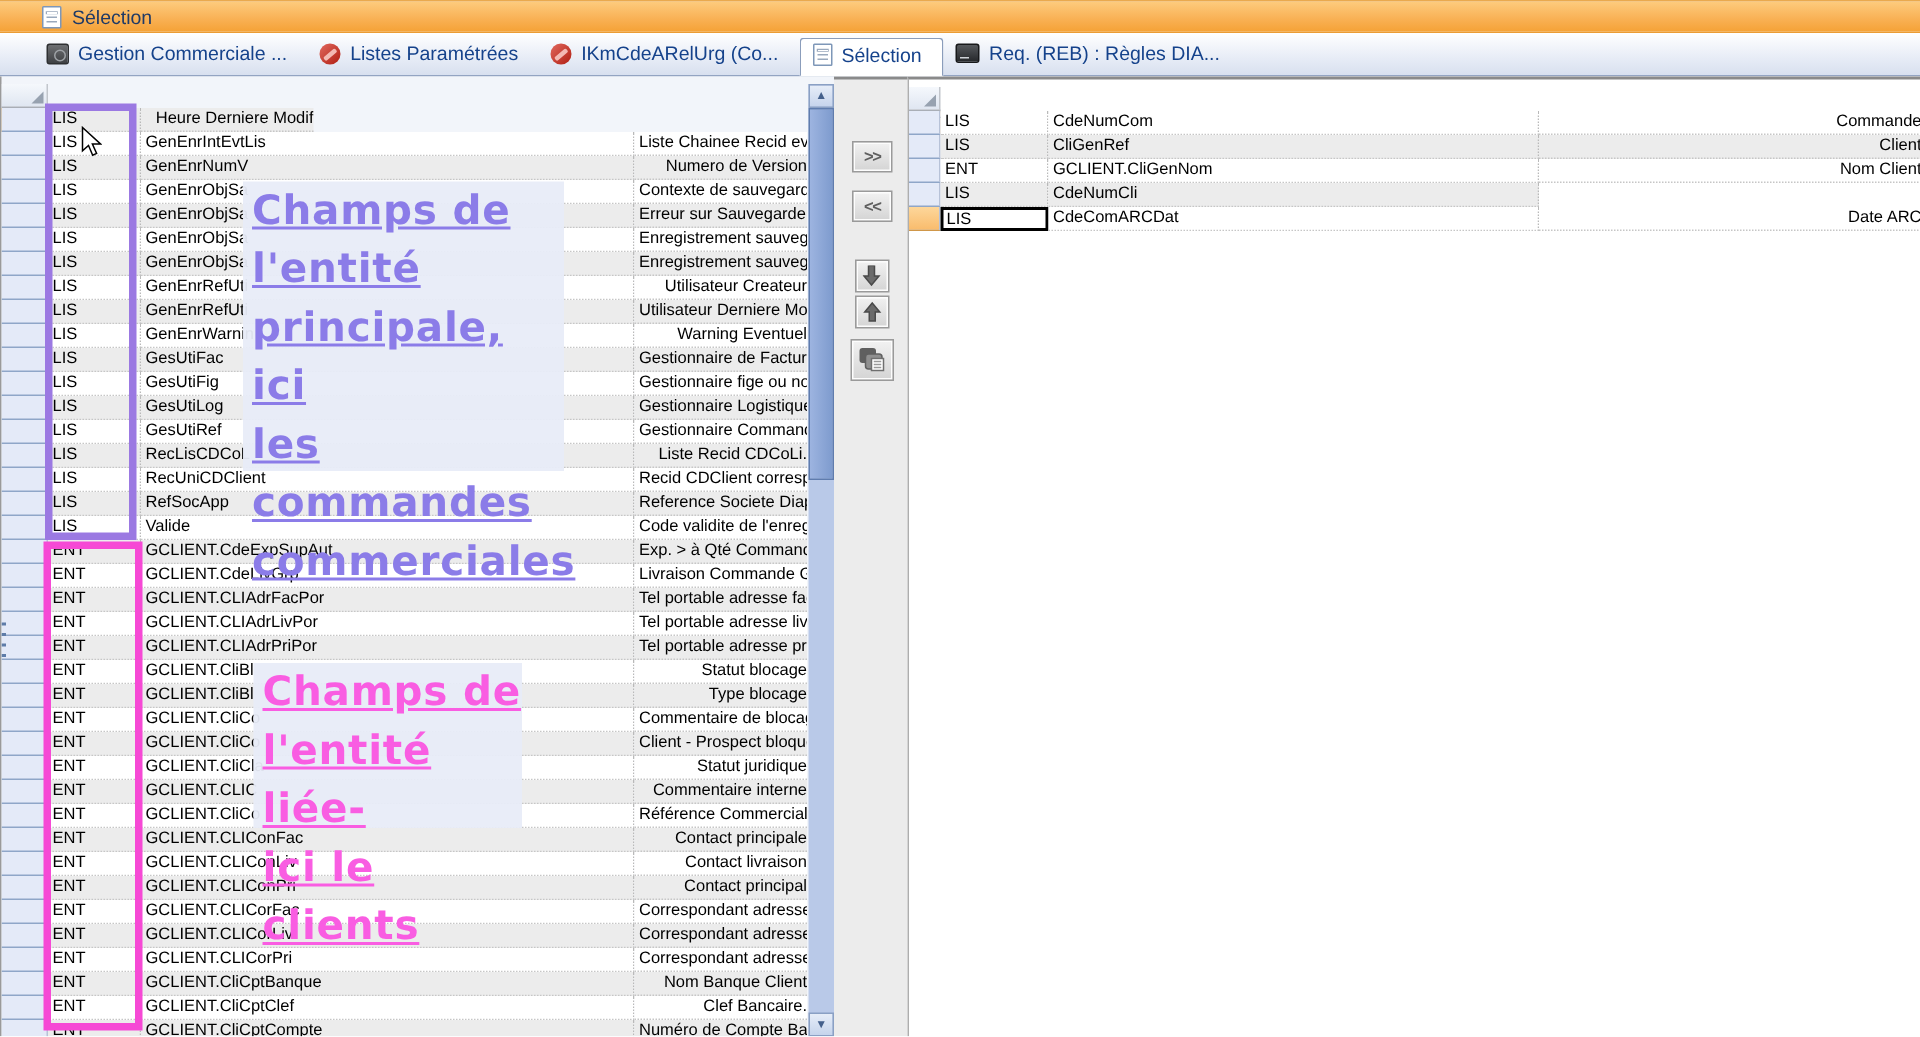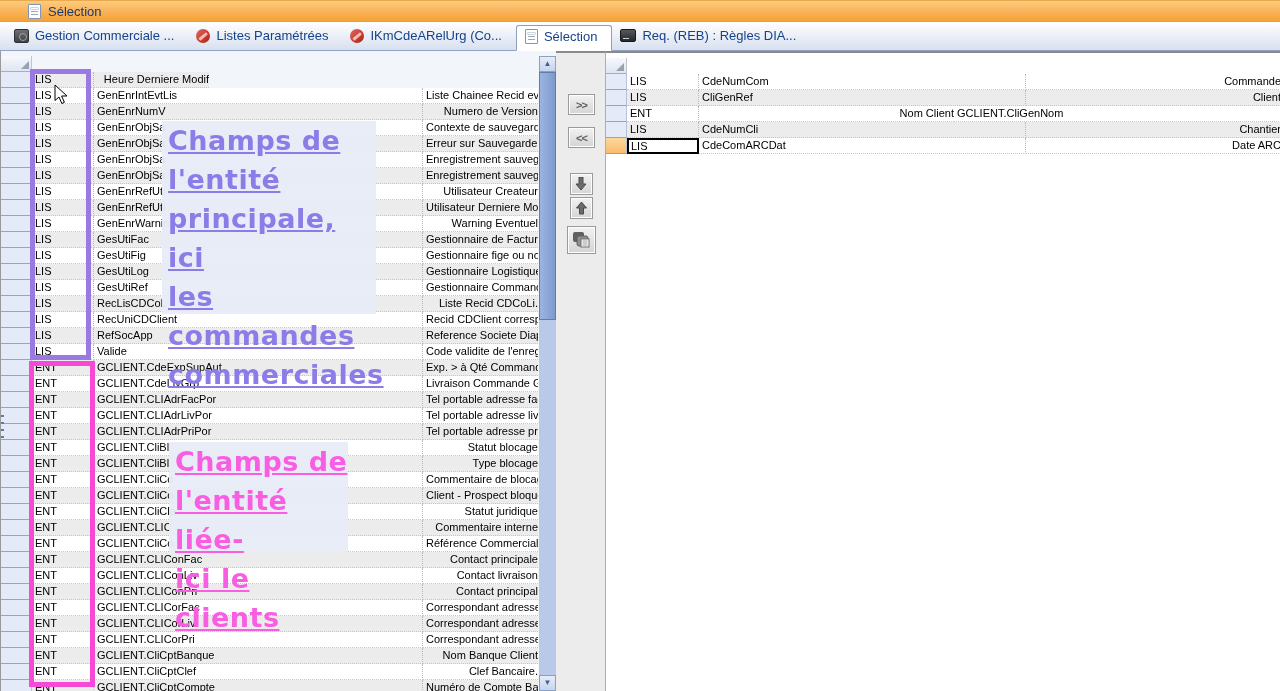--- a/index.html
+++ b/index.html
@@ -9,21 +9,21 @@
 
   
   .title-bar { position:absolute; left:0; top:0; width:1280px; height:22px;
     background:linear-gradient(#fdcb7d,#f9b257 55%,#f5a236); border-top:1px solid #e9a94e;
     border-bottom:1px solid #eb9c33; display:flex; align-items:center; padding-left:28px; }
   .title-text { font-size:13px; color:#1f3a66; margin-left:7px; }
 
   
   .tab-bar { position:absolute; left:0; top:22px; width:1280px; height:29px;
     background:linear-gradient(#ffffff,#e7ecf6 60%,#d8e0ef); border-bottom:1px solid #93a4c2;
-    display:flex; align-items:flex-end; padding-left:6px; }
+    display:flex; align-items:flex-end; padding-left:23px; }
   .tab { display:flex; align-items:center; gap:6px; height:26px; padding:0 14px 3px 8px;
     font-size:13px; color:#15428b; cursor:default; white-space:nowrap; }
   .tab.active { background:#fff; border:1px solid #8b9dbb; border-bottom:1px solid #fff;
     border-radius:3px 3px 0 0; margin-bottom:-1px; z-index:2; padding-bottom:4px; }
 
   .doc-icon { width:13px; height:15px; background:#fff; border:1px solid #7e97b8; border-radius:1px;
     position:relative; flex:none; }
   .doc-icon:before { content:""; position:absolute; left:2px; top:3px; width:7px; height:1px;
     box-shadow:0 0 0 0.5px #9aa9bd, 0 3px 0 0 #9aa9bd, 0 6px 0 0 #9aa9bd; }
   .safe-icon { width:15px; height:14px; background:linear-gradient(#6d6f72,#3f4144); border:1px solid #2e3032;
@@ -452,28 +452,27 @@
         </div>
         <div class="grid-row">
           <div class="cell sel"></div>
           <div class="cell type">LIS</div>
           <div class="cell col">CliGenRef</div>
           <div class="cell lib">Client</div>
         </div>
         <div class="grid-row">
           <div class="cell sel"></div>
           <div class="cell type">ENT</div>
+          <div class="cell col">GCLIENT.CliGenNom</div>
           <div class="cell lib">Nom Client</div>
-          <div class="cell col">GCLIENT.CliGenNom</div>
         </div>
         <div class="grid-row">
           <div class="cell sel"></div>
           <div class="cell type">LIS</div>
           <div class="cell col">CdeNumCli</div>
-          <div class="cell lib">Chantier</div>
         </div>
         <div class="grid-row selected">
           <div class="cell sel"></div>
           <div class="cell type">LIS</div>
           <div class="cell col">CdeComARCDat</div>
           <div class="cell lib">Date ARC</div>
         </div>
       </div>
   </div>
 

